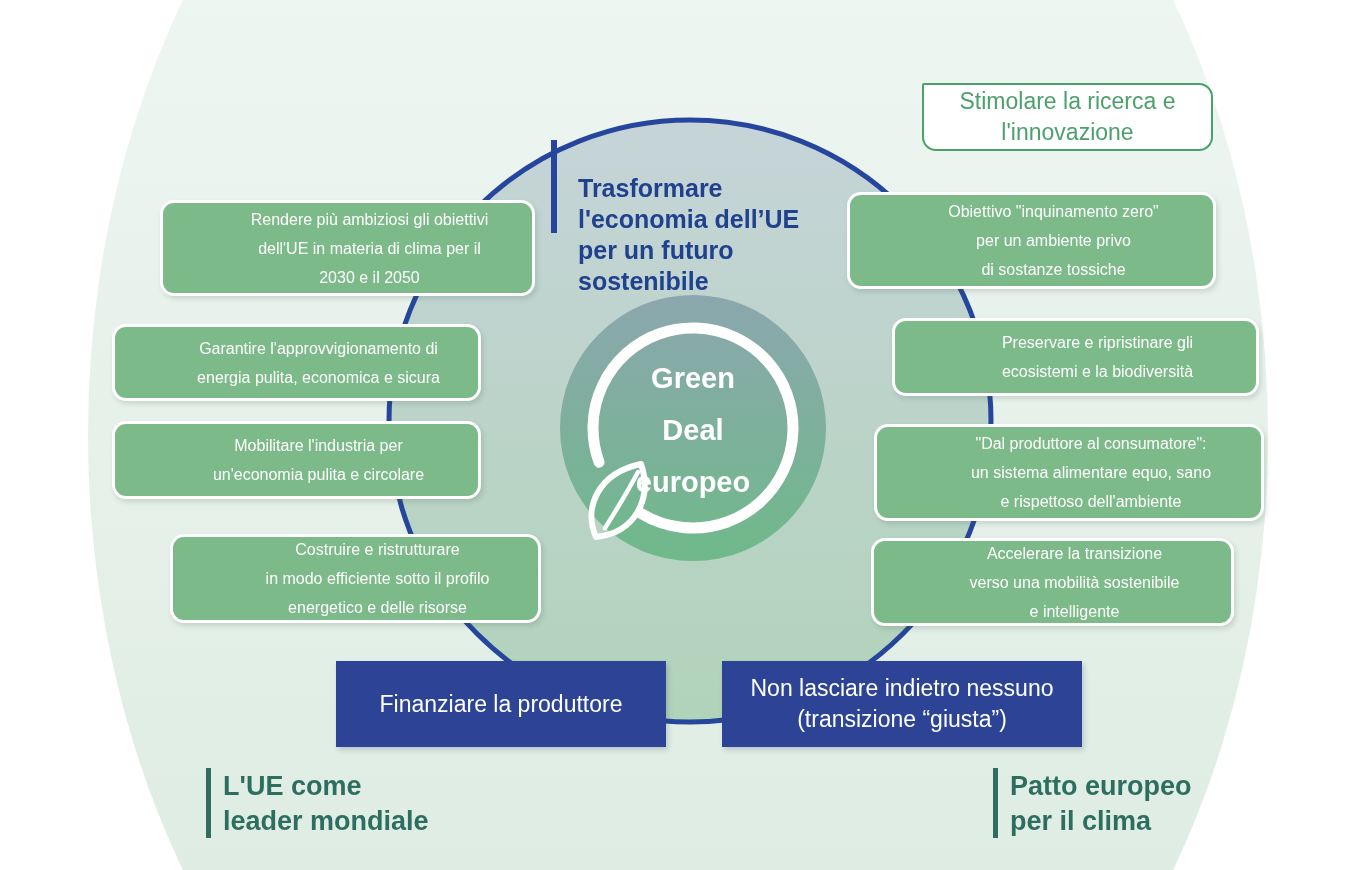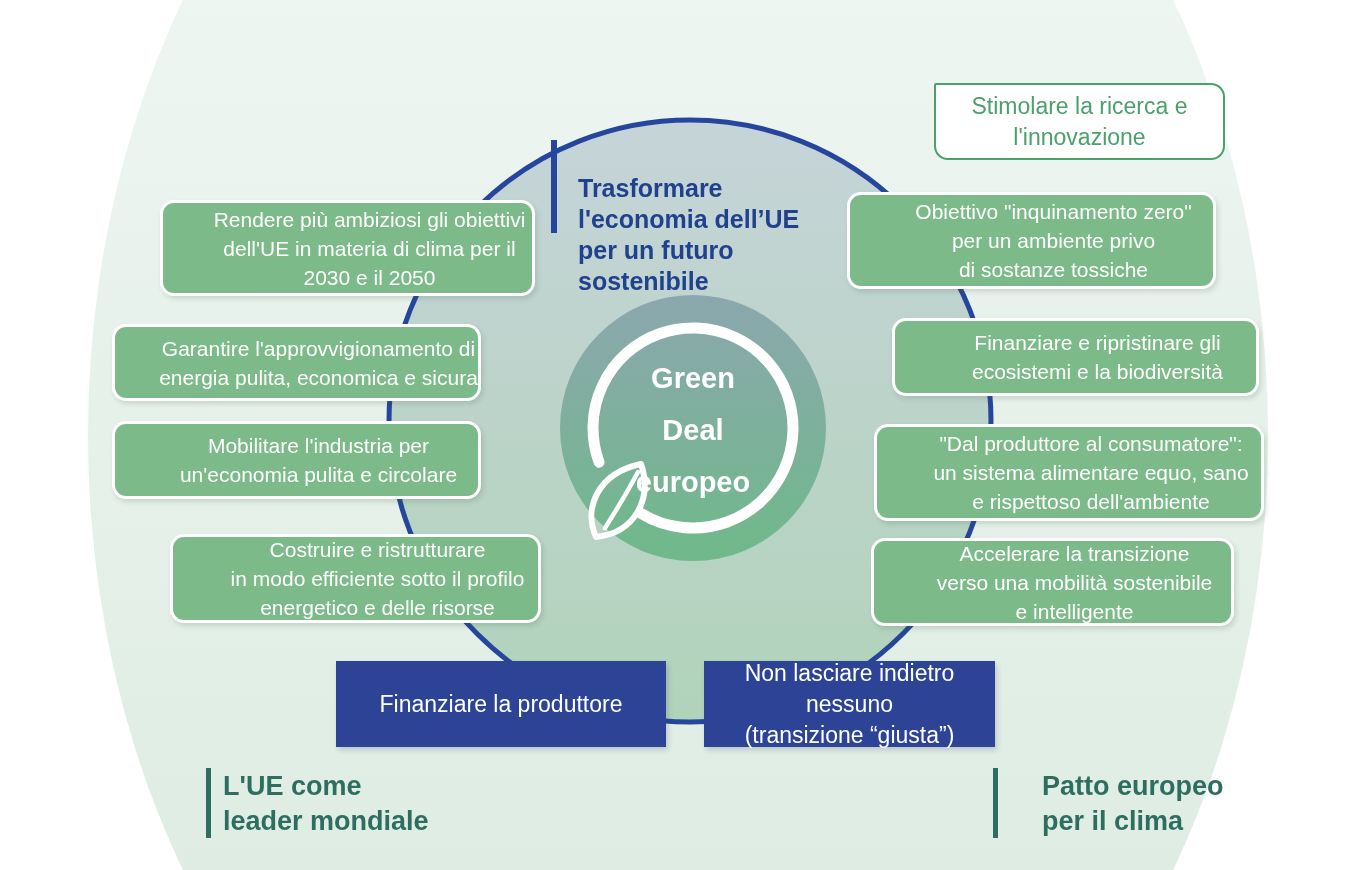--- a/index.html
+++ b/index.html
@@ -5,21 +5,21 @@
   html,body{margin:0;padding:0;background:#ffffff;}
   #canvas{
     position:relative;width:1357px;height:870px;overflow:hidden;background:#ffffff;
     font-family:"Liberation Sans",sans-serif;
   }
   #bg-svg{position:absolute;left:0;top:0;z-index:0;}
   .multiline{white-space:pre-line;}
   .gbox{
     position:absolute;z-index:3;
     background:#7cba89;border:3px solid #ffffff;border-radius:14px;
-    color:#ffffff;font-size:21px;line-height:29px;text-align:center;
+    color:#ffffff;font-size:16px;line-height:29px;text-align:center;
     display:flex;align-items:center;justify-content:center;
     box-shadow:2px 3px 5px rgba(60,90,70,0.18);
     box-sizing:border-box;
     padding-left:44px;
   }
   .bluebox{
     position:absolute;z-index:3;
     background:#2d4496;color:#ffffff;font-size:23px;line-height:31px;text-align:center;
     display:flex;align-items:center;justify-content:center;
     box-shadow:2px 3px 5px rgba(40,50,90,0.20);
@@ -89,51 +89,51 @@
   <div class="titlebar"></div>
   <div class="maintitle multiline">Trasformare
 l'economia dell’UE
 per un futuro
 sostenibile</div>
 
   <div class="centertext multiline">Green
 Deal
 europeo</div>
 
-  <div class="research multiline" style="left:922px;top:83px;width:291px;height:77px;margin-left:12px;">Stimolare la ricerca e
+  <div class="research multiline" style="left:922px;top:83px;width:291px;height:68px;">Stimolare la ricerca e
 l'innovazione</div>
 
   <div class="gbox multiline" style="left:160px;top:200px;width:375px;height:96px;">Rendere più ambiziosi gli obiettivi
 dell'UE in materia di clima per il
 2030 e il 2050</div>
   <div class="gbox multiline" style="left:112px;top:324px;width:369px;height:77px;">Garantire l'approvvigionamento di
 energia pulita, economica e sicura</div>
   <div class="gbox multiline" style="left:112px;top:421px;width:369px;height:78px;">Mobilitare l'industria per
 un'economia pulita e circolare</div>
   <div class="gbox multiline" style="left:170px;top:534px;width:371px;height:89px;">Costruire e ristrutturare
 in modo efficiente sotto il profilo
 energetico e delle risorse</div>
 
   <div class="gbox multiline" style="left:847px;top:192px;width:369px;height:97px;">Obiettivo "inquinamento zero"
 per un ambiente privo
 di sostanze tossiche</div>
-  <div class="gbox multiline" style="left:892px;top:318px;width:367px;height:78px;">Finanziare e ripristinare gli
+  <div class="gbox multiline" style="left:892px;top:318px;width:367px;height:78px;">Preservare e ripristinare gli
 ecosistemi e la biodiversità</div>
   <div class="gbox multiline" style="left:874px;top:424px;width:390px;height:97px;">"Dal produttore al consumatore":
 un sistema alimentare equo, sano
 e rispettoso dell'ambiente</div>
   <div class="gbox multiline" style="left:823px;top:538px;width:363px;height:88px;margin-left:48px;">Accelerare la transizione
 verso una mobilità sostenibile
 e intelligente</div>
 
   <div class="bluebox multiline" style="left:336px;top:661px;width:330px;height:86px;">Finanziare la produttore</div>
-  <div class="bluebox multiline" style="left:704px;top:661px;width:291px;height:86px;">Non lasciare indietro nessuno
+  <div class="bluebox multiline" style="left:722px;top:661px;width:360px;height:86px;">Non lasciare indietro nessuno
 (transizione “giusta”)</div>
 
   <div class="labelbar" style="left:206px;top:768px;"></div>
   <div class="bottomlabel multiline" style="left:223px;top:769px;">L'UE come
 leader mondiale</div>
 
   <div class="labelbar" style="left:993px;top:768px;"></div>
-  <div class="bottomlabel multiline" style="left:1010px;top:769px;margin-left:32px;">Patto europeo
+  <div class="bottomlabel multiline" style="left:1010px;top:769px;">Patto europeo
 per il clima</div>
 
 </div>
 
 </body></html>

